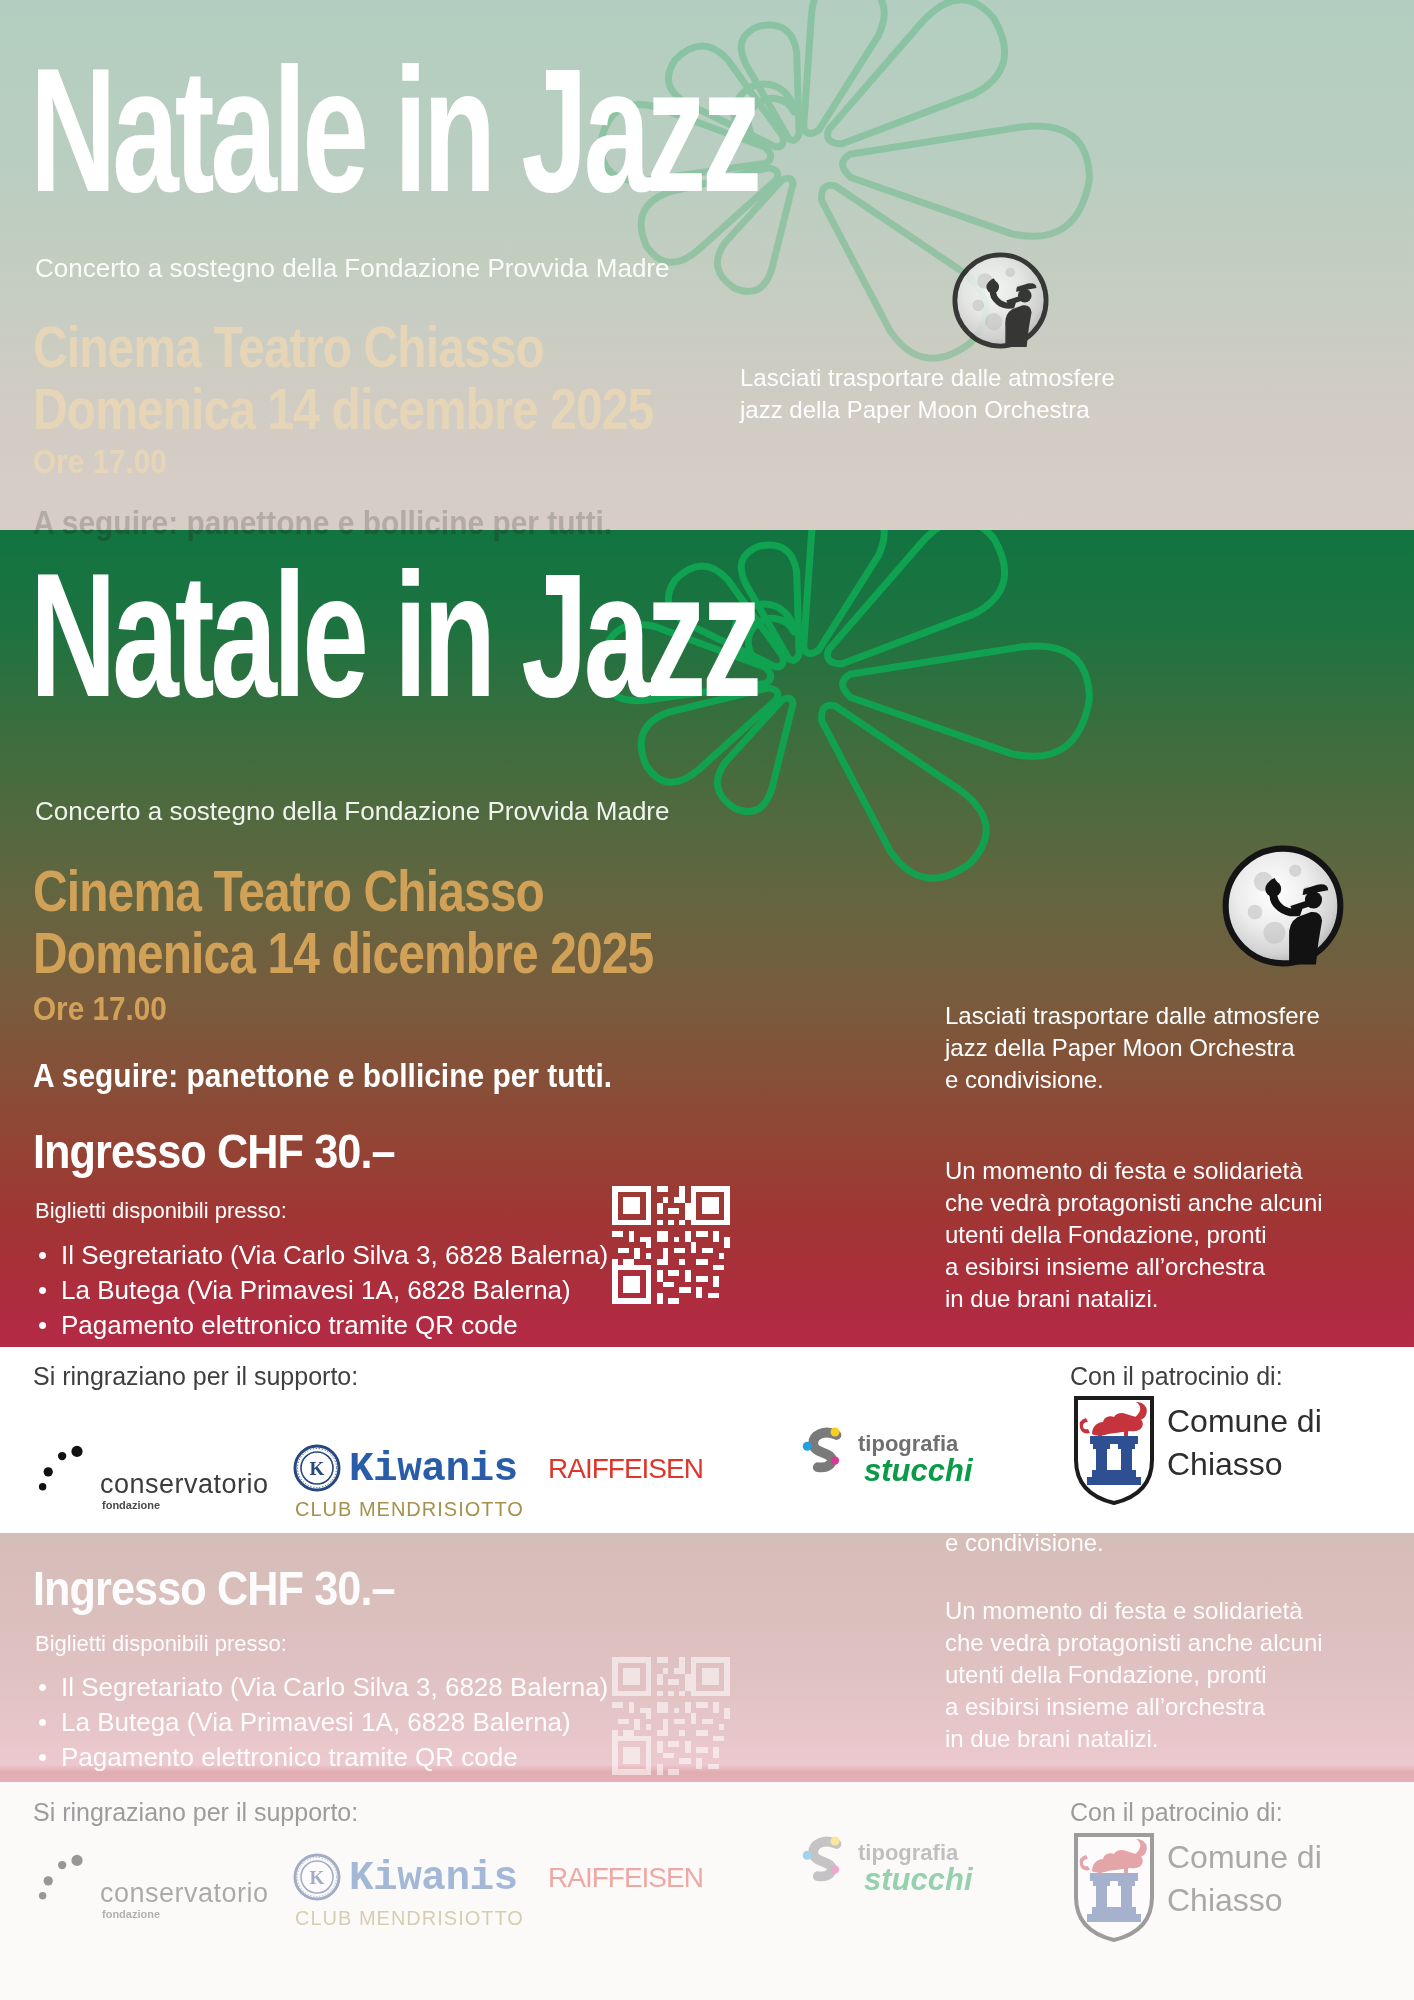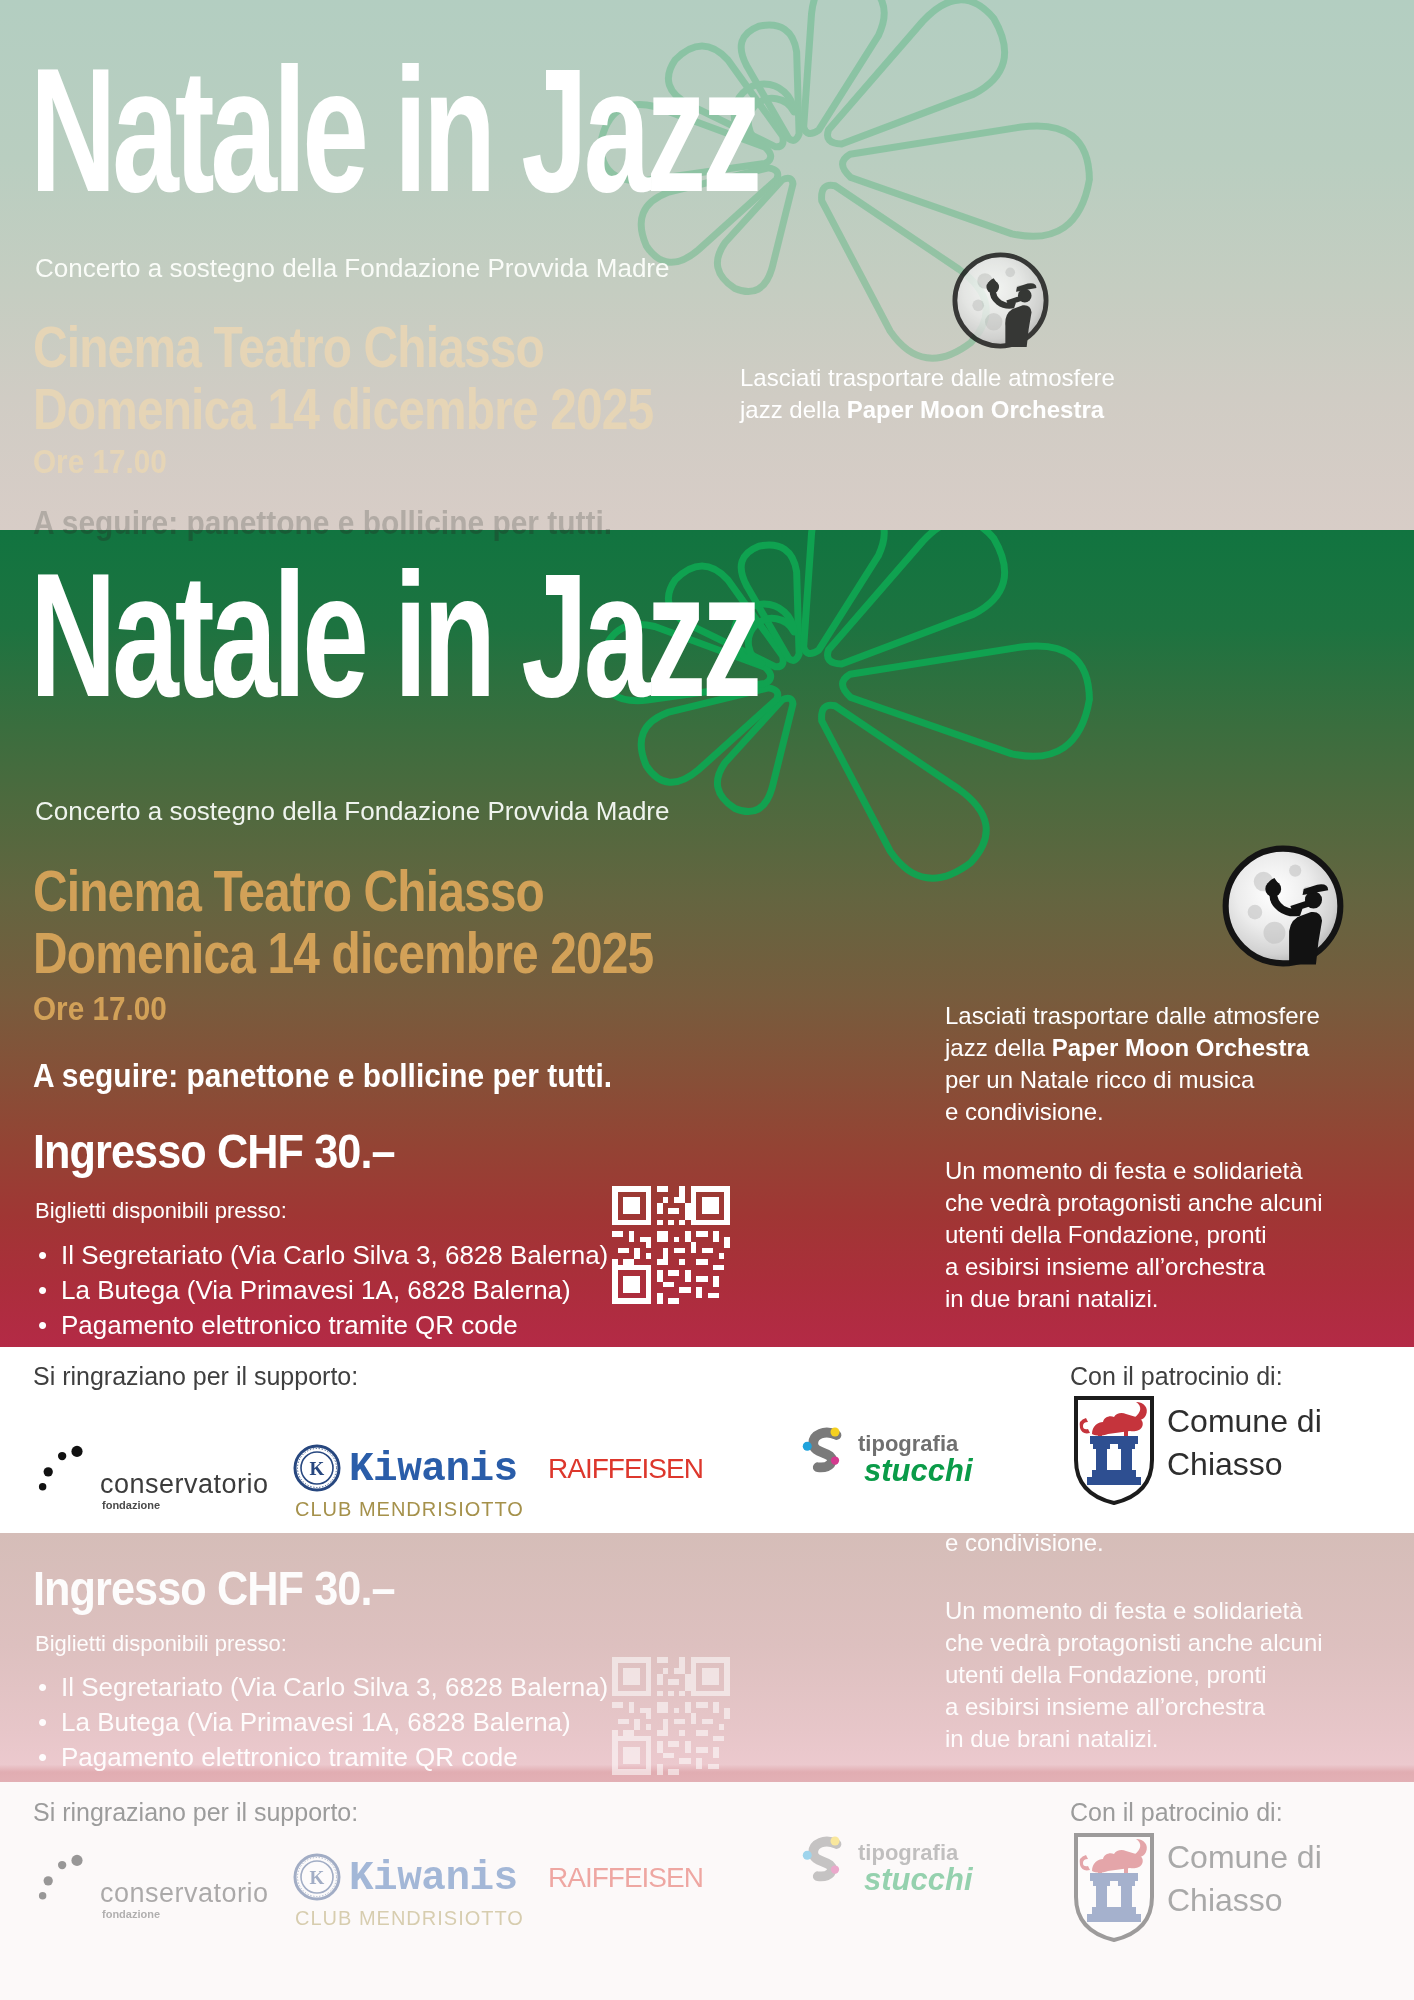--- a/index.html
+++ b/index.html
@@ -17,21 +17,21 @@
          transform:scaleX(.84);transform-origin:0 0;}
   .ore{font-weight:700;font-size:33px;line-height:1;color:#d2a158;transform:scaleX(.9);transform-origin:0 0;}
   .aft{font-weight:700;font-size:34px;line-height:1;color:#fff;transform:scaleX(.88);transform-origin:0 0;}
   .price{font-weight:700;font-size:48px;line-height:1;color:#fff;letter-spacing:-1px;
          transform:scaleX(.9);transform-origin:0 0;}
   .tx{font-size:22px;line-height:1.3;color:#fff;}
   .bullets{font-size:26px;line-height:35px;color:#fff;}
   .bullet{position:relative;padding-left:26px;}
   .bullet::before{content:"•";position:absolute;left:3px;}
   .promo{font-size:24px;line-height:32px;color:#fff;}
-  .promo b{font-weight:700;text-align:center;}
+  .promo b{font-weight:400;text-align:center;}
 
   .frag-top .venue,.frag-top .ore{color:#e6d5b6;}
   .frag-top .sub{color:#fafcf8;}
   .ghost-pink{font-weight:700;font-size:34px;color:#8d8a84;opacity:.5;
               transform:scaleX(.88);transform-origin:0 0;}
   .ghost-green{font-weight:700;font-size:34px;color:#1e4a2e;opacity:.55;
                transform:scaleX(.88);transform-origin:0 0;}
   .frag-bottom .tx,.frag-bottom .bullets,.frag-bottom .price,.frag-bottom .promo{color:rgba(255,255,255,.95);}
 
   
@@ -268,21 +268,20 @@
       <div class="bullet nw">La Butega (Via Primavesi 1A, 6828 Balerna)</div>
       <div class="bullet nw">Pagamento elettronico tramite QR code</div>
     </div>
     <svg class="abs" style="left:612px;top:656px" width="118" height="118">
         <use href="#qr"></use>
       </svg>
 
     <div class="abs promo" style="left:945px;top:470px">
       <div class="nw">Lasciati trasportare dalle atmosfere</div>
       <div class="nw"><span>jazz della </span><b>Paper Moon Orchestra</b></div>
-      <div class="nw">per un Natale ricco di musica</div>
       <div class="nw">e condivisione.</div>
     </div>
     <div class="abs promo" style="left:945px;top:625px">
       <div class="nw">Un momento di festa e solidarietà</div>
       <div class="nw">che vedrà protagonisti anche alcuni</div>
       <div class="nw">utenti della Fondazione, pronti</div>
       <div class="nw">a esibirsi insieme all’orchestra</div>
       <div class="nw">in due brani natalizi.</div>
     </div>
   </div>

